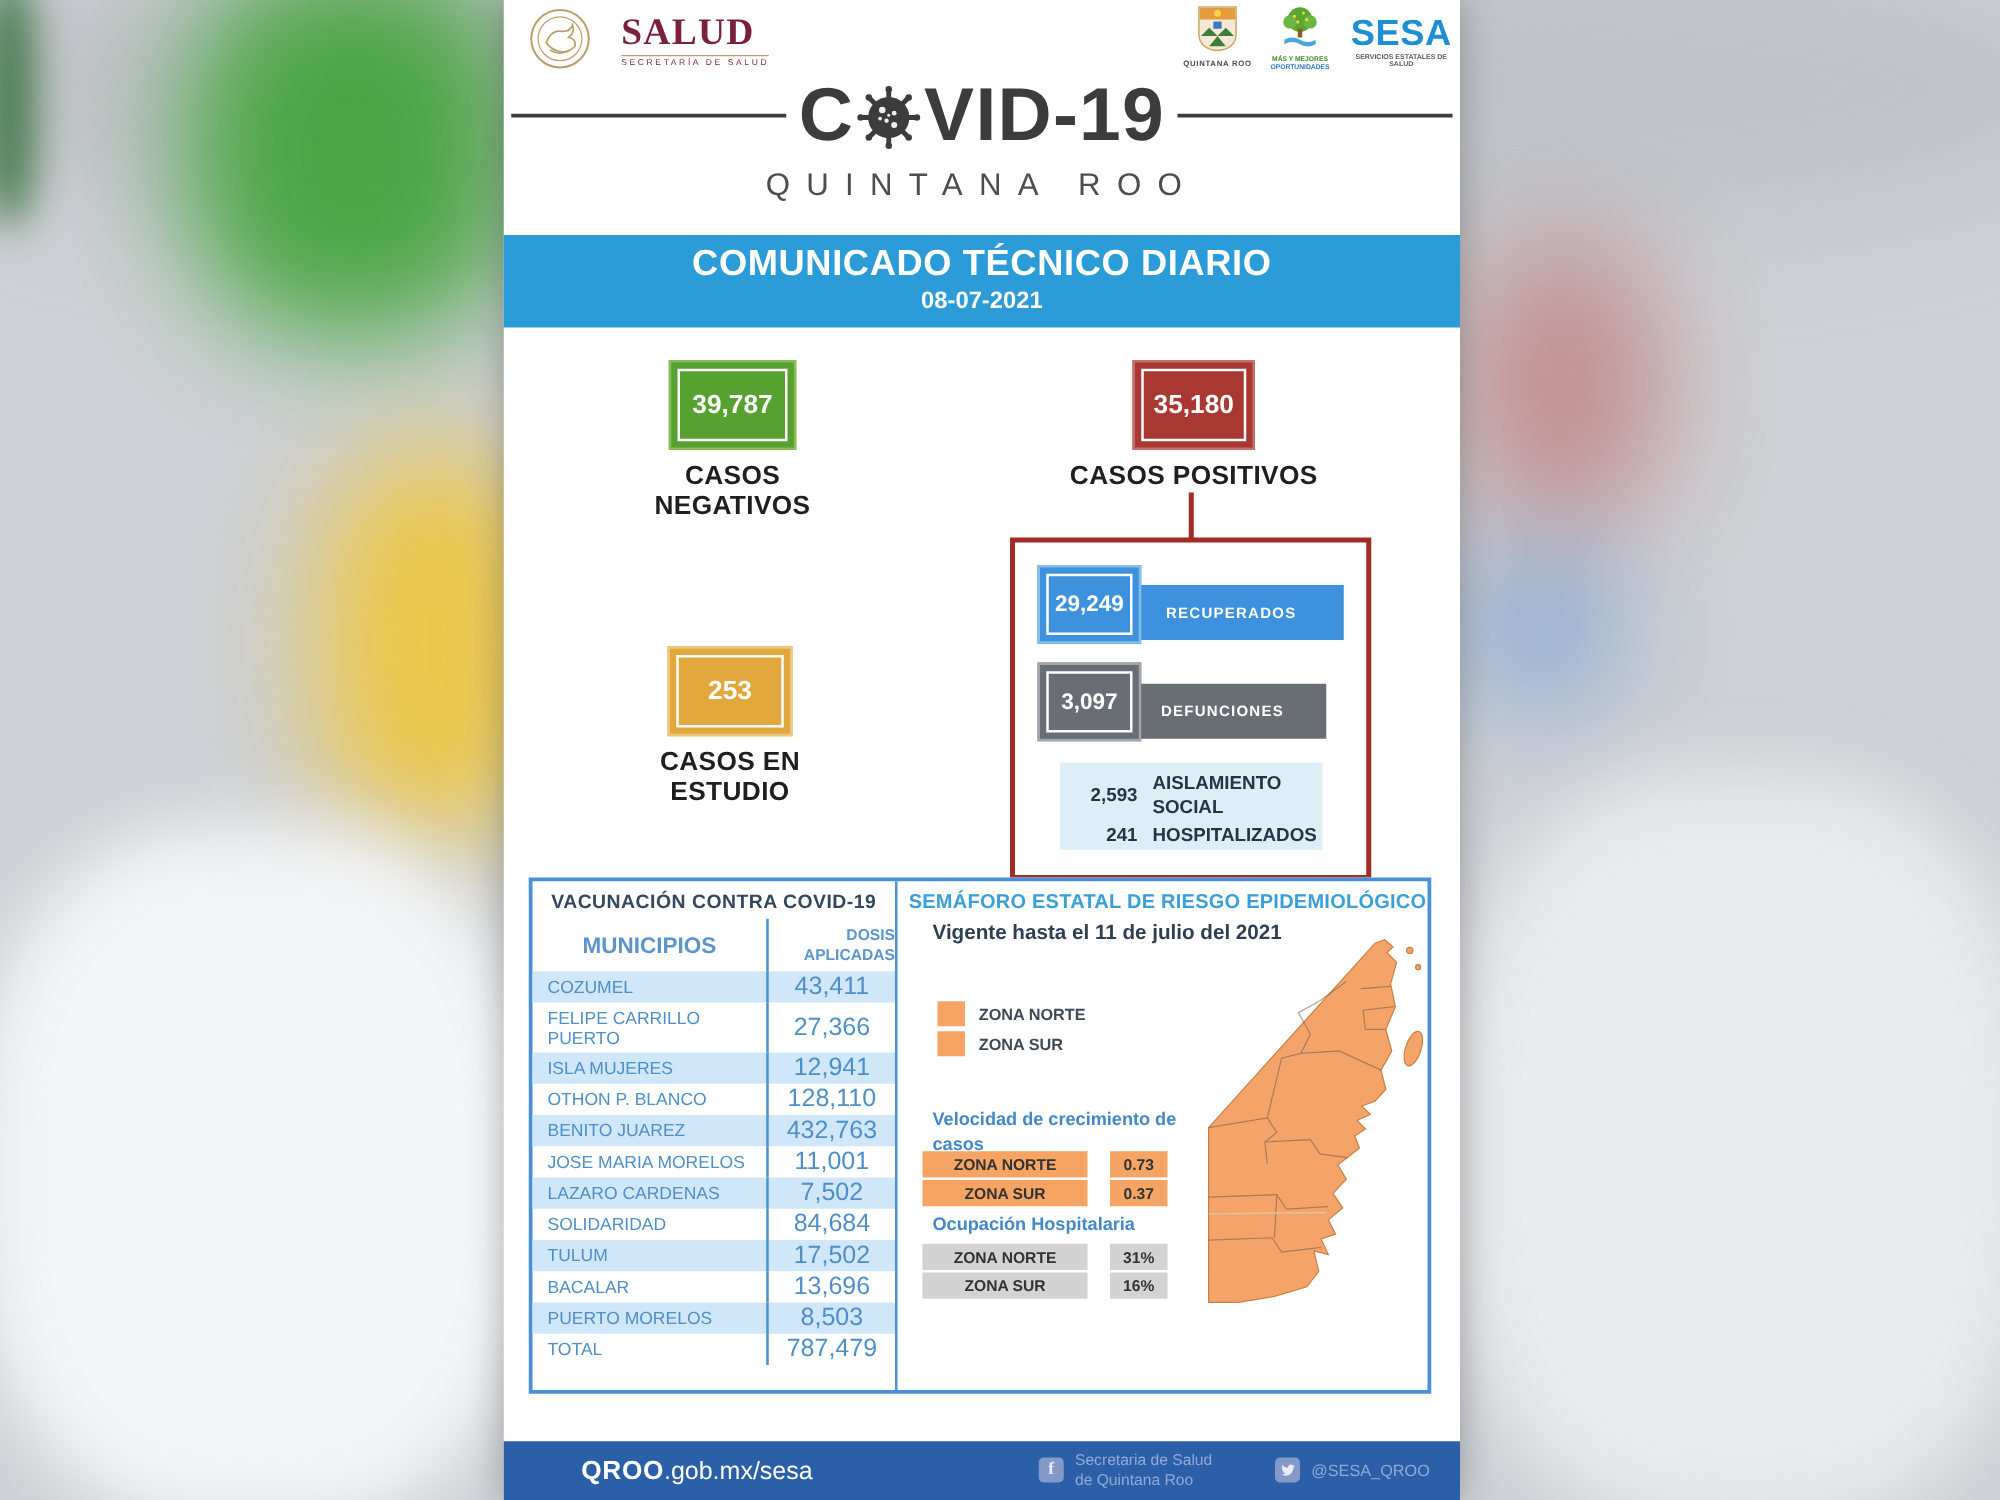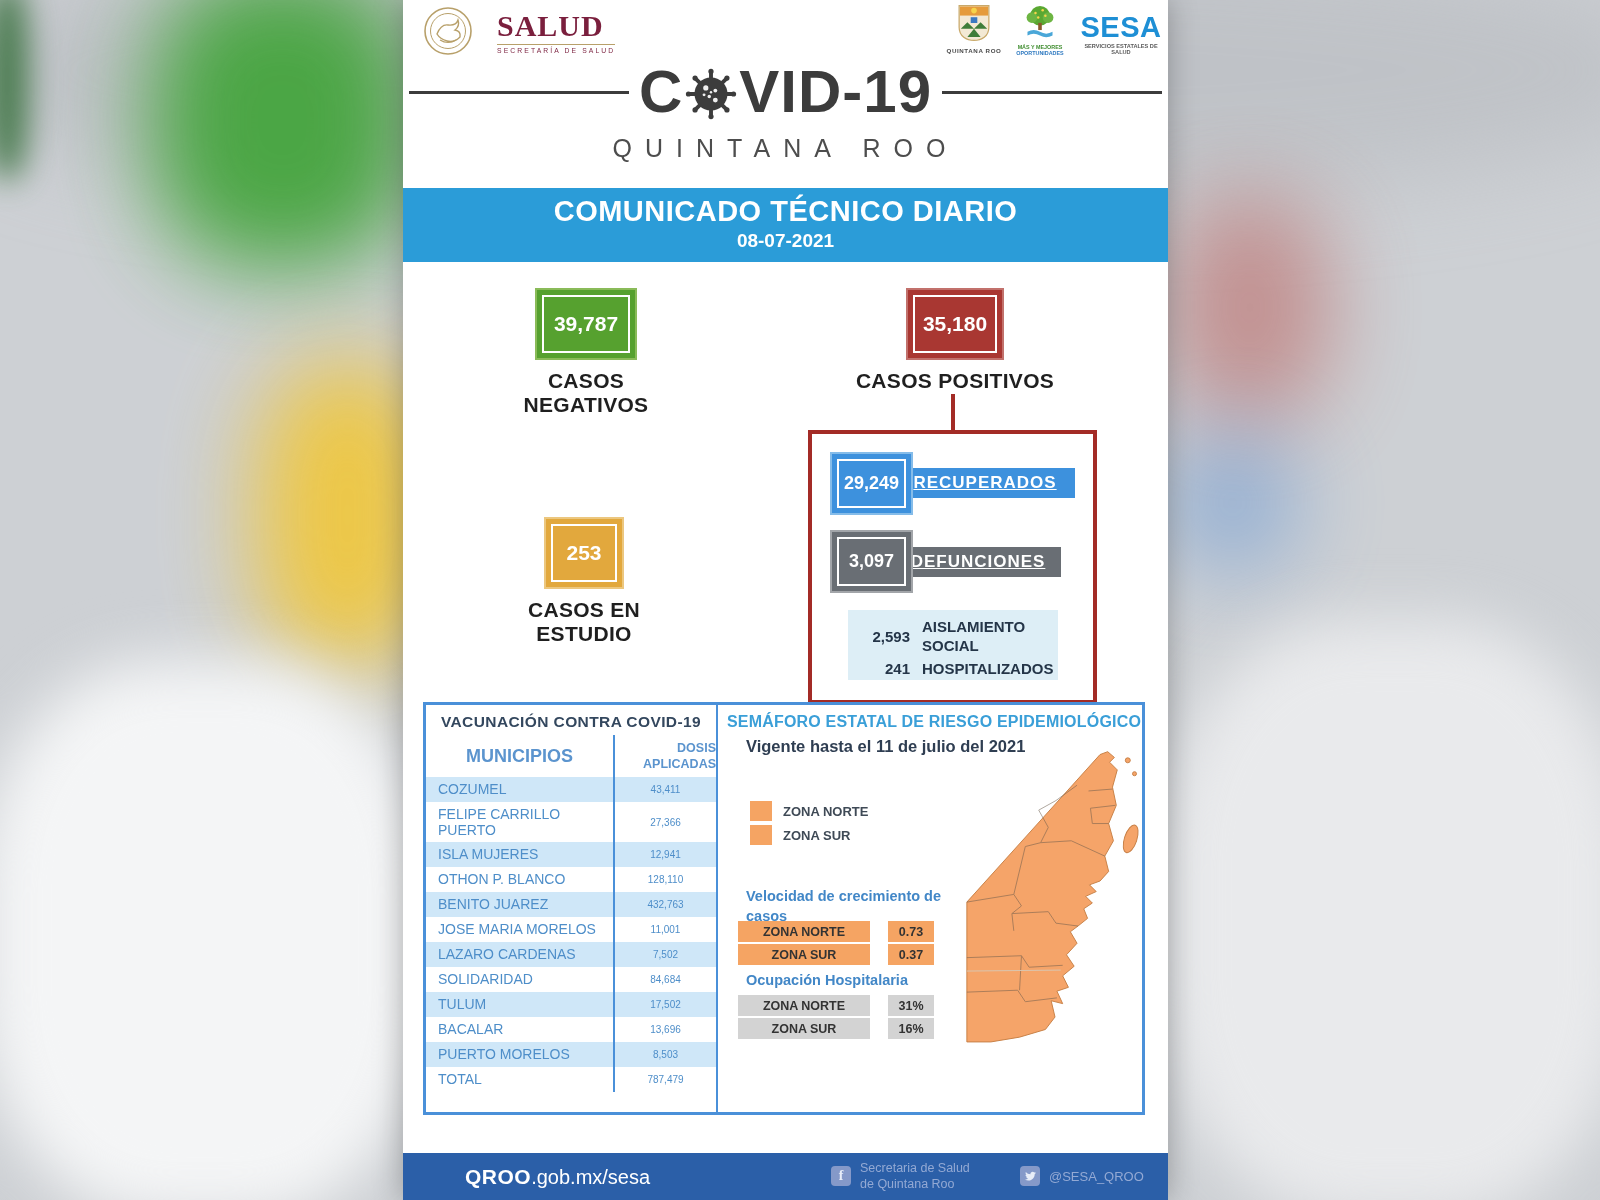--- a/index.html
+++ b/index.html
@@ -51,29 +51,29 @@
 
   
   .stat-col { position:absolute; width:200px; text-align:center; }
   .sbox { margin:0 auto; padding:5px; display:block; }
   .sbox-in { width:100%; height:100%; border:2px solid #fff; display:flex; align-items:center; justify-content:center;
              color:#fff; font-weight:bold; font-size:21px; }
   .stat-label { margin-top:9px; font-size:21px; font-weight:800; color:#1f1f1f; letter-spacing:.3px; }
 
   .box-green  { width:102px; height:72px; background:#56a12f; border:2px solid #8abb59; }
   .box-red    { width:98px;  height:72px; background:#a93732; border:2px solid #c2716c; }
-  .box-yellow { width:80px; height:72px; background:#e2a83d; border:2px solid #ecc77f; }
+  .box-yellow { width:100px; height:72px; background:#e2a83d; border:2px solid #ecc77f; }
   .box-blue   { width:83px;  height:63px; background:#3d91dd; border:2px solid #85bce9; }
   .box-gray   { width:83px;  height:63px; background:#696e74; border:2px solid #a2a5a9; }
 
   .connector { position:absolute; left:548px; top:394px; width:4px; height:38px; background:#a32b26; }
   .bracket   { position:absolute; left:405px; top:430px; width:289px; height:274px; border:4px solid #a32b26; z-index:1; }
 
-  .ribbon { position:absolute; height:30px; display:flex; align-items:center; justify-content:center;
-            color:#fff; font-weight:bold; font-size:17px; letter-spacing:1px; z-index:2;text-decoration:underline; }
+  .ribbon { position:absolute; height:44px; display:flex; align-items:center; justify-content:center;
+            color:#fff; font-weight:bold; font-size:12px; letter-spacing:1px; z-index:2; }
   .abs-box { position:absolute; z-index:3; }
 
   .iso-panel { position:absolute; left:445px; top:610px; width:210px; height:70px; background:#ddeef6; z-index:2;
                padding:8px 0 0 14px; color:#243548; font-weight:bold; font-size:15px; }
   .iso-row { display:flex; gap:12px; align-items:center; }
   .iso-val { width:48px; text-align:right; }
   .iso-lines { line-height:1.25; }
 
   
   .panel { position:absolute; left:20px; top:702px; width:722px; height:413px; background:#fff;
@@ -83,21 +83,21 @@
                font-weight:bold; color:#33475e; letter-spacing:.4px; }
   .vac-head { position:absolute; left:0; top:30px; width:100%; height:42px; display:flex; color:#5b94ce; }
   .vac-head .h1 { width:187px; display:flex; align-items:center; justify-content:center; font-size:18px; font-weight:600; }
   .vac-head .h2 { flex:1; border-left:2px solid #4a90d9; display:flex; flex-direction:column;
                   align-items:flex-end; justify-content:center; font-size:12.5px; font-weight:600; line-height:1.3; }
   .vac-body { position:absolute; left:0; top:72px; width:100%; }
   .vrow { display:flex; min-height:25px; }
   .vrow.shaded .vname, .vrow.shaded .vval { background:#cfe7f8; }
   .vname { width:187px; padding:4px 4px 4px 12px; font-size:14px; color:#4e8ec9; }
   .vval  { flex:1; border-left:2px solid #4a90d9; display:flex; align-items:center; justify-content:center;
-           font-size:10px; color:#4e8ec9; }
+           font-size:20px; color:#4e8ec9; }
 
   .sem-half { position:absolute; left:294px; top:0; width:428px; height:100%; }
   .sem-title { position:absolute; left:0; top:8px; width:100%; text-align:center; font-size:16px;
                font-weight:600; color:#3a9fd8; letter-spacing:.2px; }
   .sem-sub { position:absolute; left:26px; top:32px; font-size:16.5px; font-weight:bold; color:#2f3e52; }
   .legend { position:absolute; left:30px; top:96px; }
   .legend-row { display:flex; align-items:center; gap:11px; margin-bottom:4px; }
   .legend-swatch { width:22px; height:20px; background:#f5a463; }
   .legend-label { font-size:13px; font-weight:600; color:#3f4a56; }
   .zone-title { position:absolute; left:26px; width:210px; font-size:14.5px; font-weight:600; color:#4287c7; line-height:1.35; }

